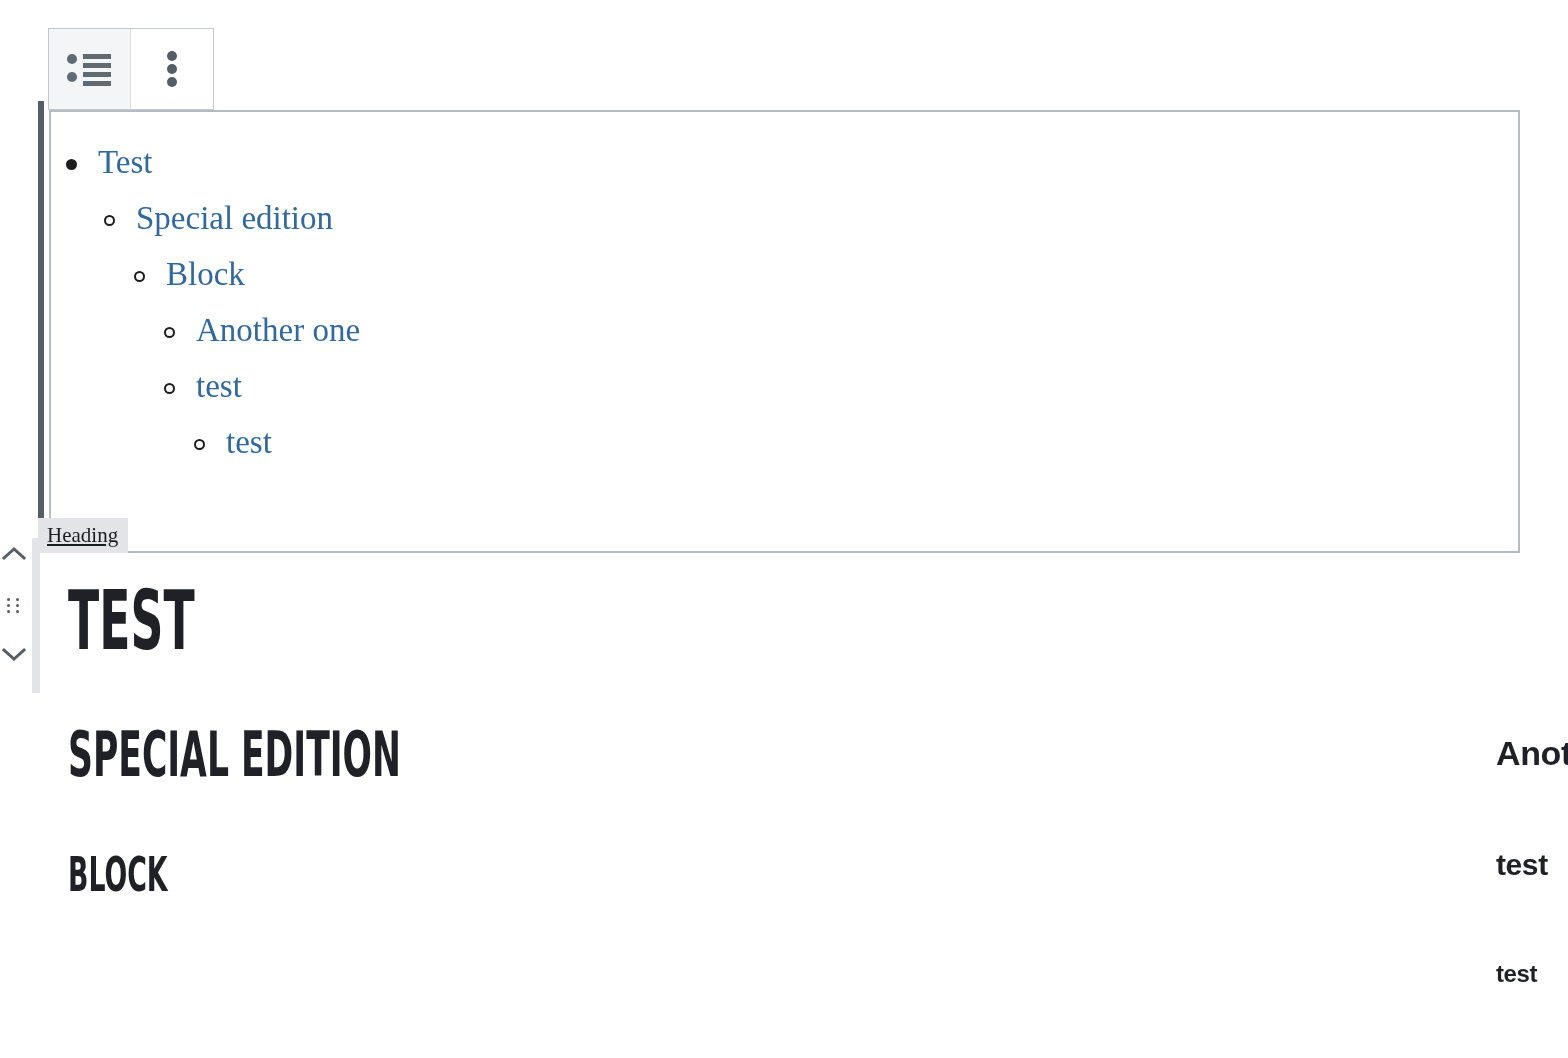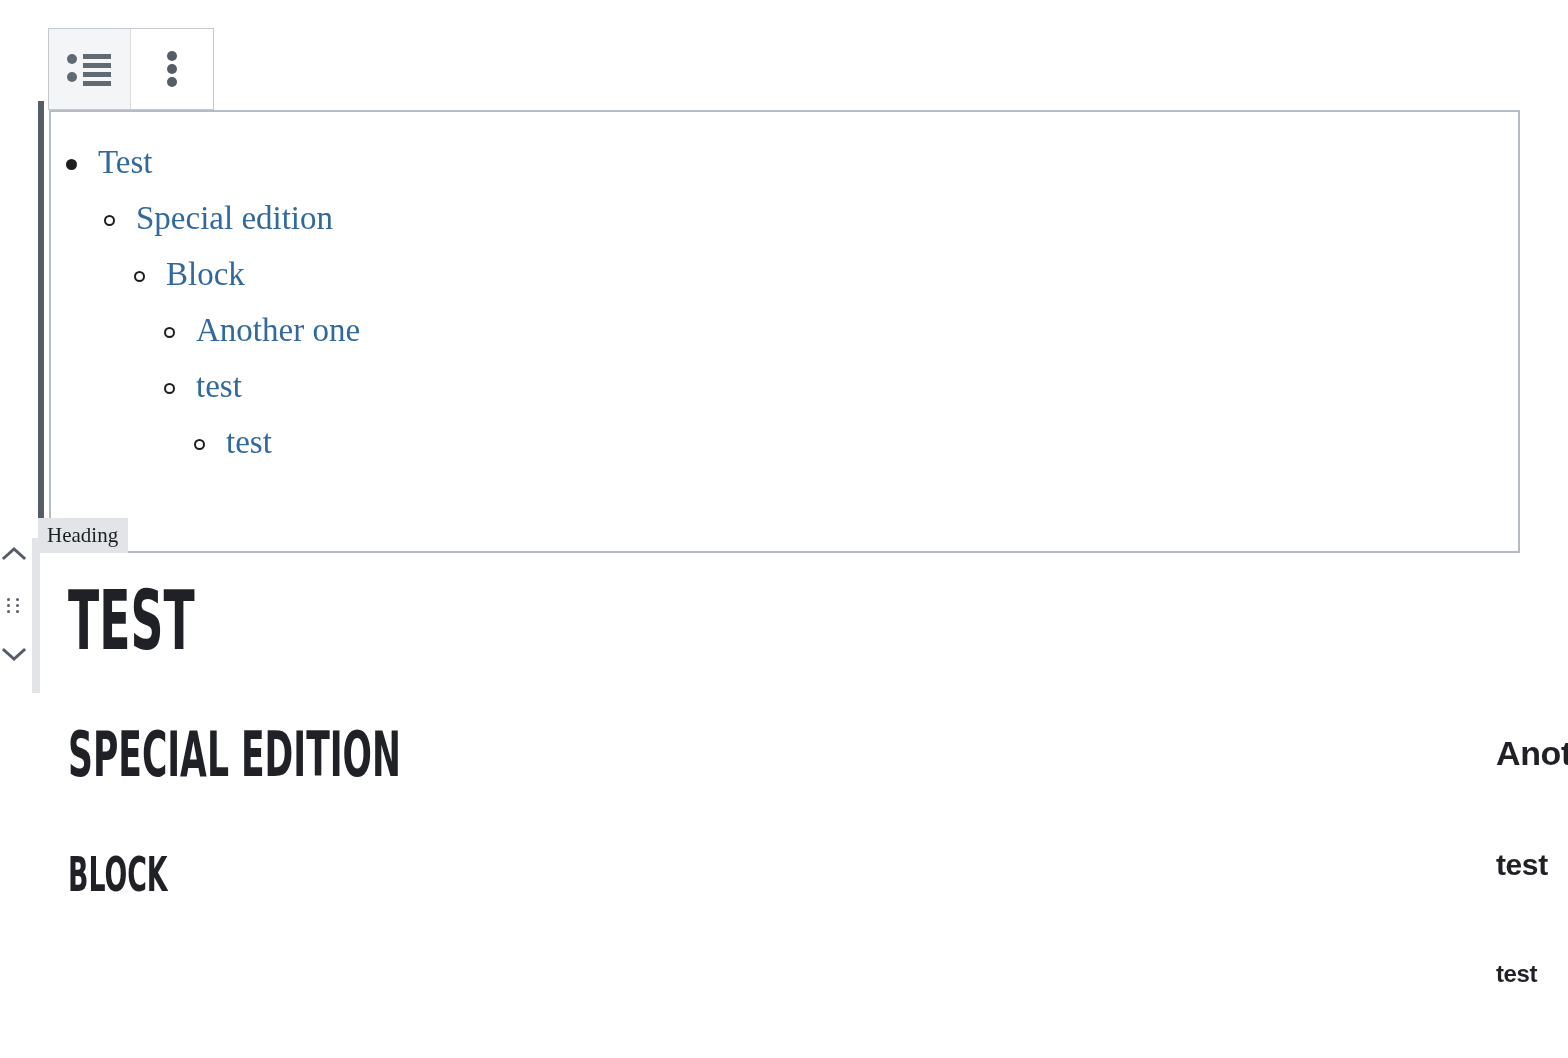--- a/index.html
+++ b/index.html
@@ -191,20 +191,21 @@
     left: 38px;
     top: 0px;
     height: 35px;
     padding: 0 10px 0 9px;
     background: #e2e4e7;
     color: #191e23;
     font-family: "Liberation Serif", "DejaVu Serif", serif;
     font-size: 21px;
     line-height: 35px;
     white-space: nowrap;
+    text-decoration: underline;
   }
   .heading-top-rule {
     position: absolute;
     left: 134px;
     top: 33px;
     width: 1384px;
     height: 2px;
     background: #b4bbc2;
   }
 

